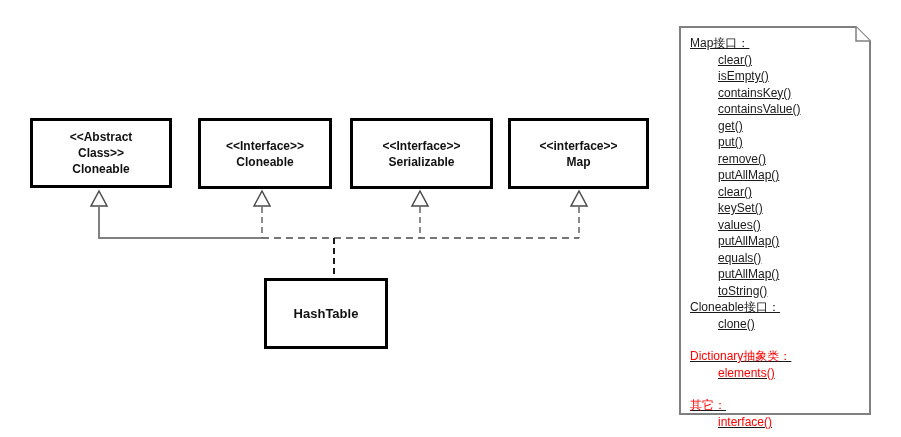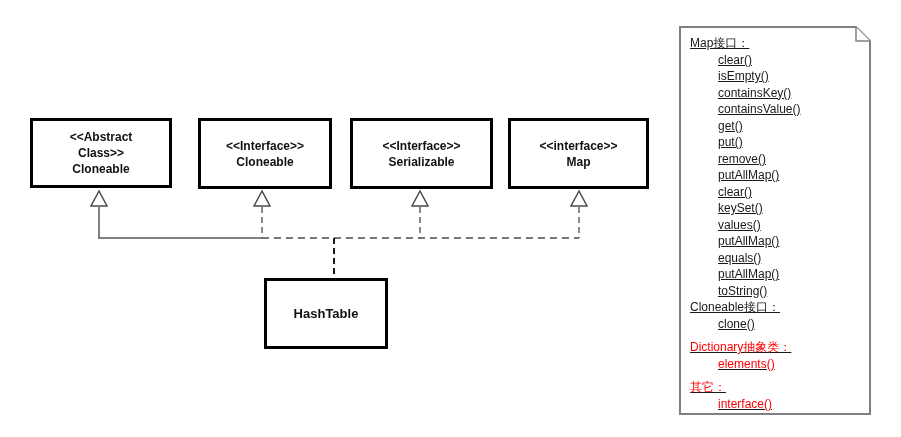--- a/index.html
+++ b/index.html
@@ -28,21 +28,21 @@
   .box-hashtable{left:264px;top:278px;width:124px;height:71px;font-size:13px;}
   .note-text{
     position:absolute;left:680px;top:27px;width:190px;
     box-sizing:border-box;
     padding:8px 6px 0 10px;
     font-size:12px;line-height:16.5px;color:#1a1a1a;text-decoration:underline;
   }
   .nline{white-space:nowrap;}
   .method{padding-left:28px;}
   .red{color:#ff0000;}
-  .gap{margin-top:7px;}
+  .gap{margin-top:16px;}
 </style>
 </head>
 <body>
 
 <div class="stage">
 
   <svg class="wires" viewBox="0 0 901 437" xmlns="http://www.w3.org/2000/svg">
 
     <g>
       <polygon points="680,27 856,27 870,41 870,414 680,414" fill="#ffffff" stroke="#808080" stroke-width="2"></polygon>

